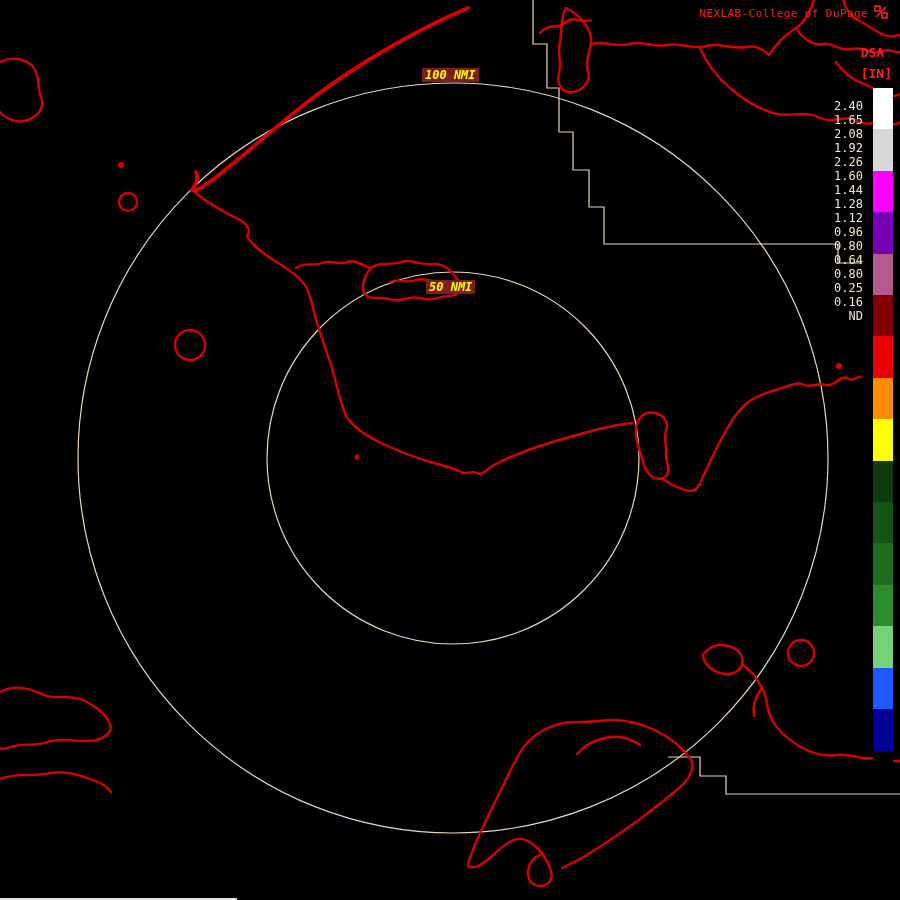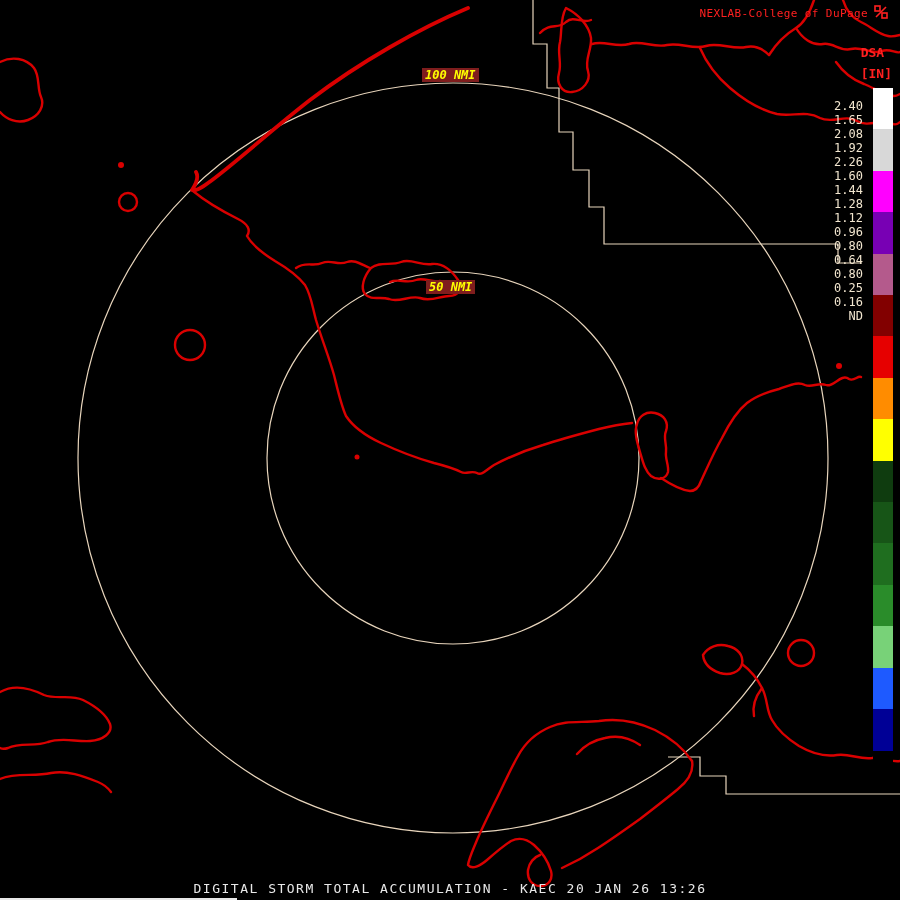--- a/index.html
+++ b/index.html
@@ -142,16 +142,15 @@
       <span>1.12</span>
       <span>0.96</span>
       <span>0.80</span>
       <span>0.64</span>
       <span>0.80</span>
       <span>0.25</span>
       <span>0.16</span>
       <span>ND</span>
     </div>
 
-  <div id="product-title">DIGITAL STORM TOTAL ACCUMULATION - KAEC 20 JAN 26 13:26</div>
   <div id="bottom-edge-line"></div>
 
 </div>
 
 </body></html>

